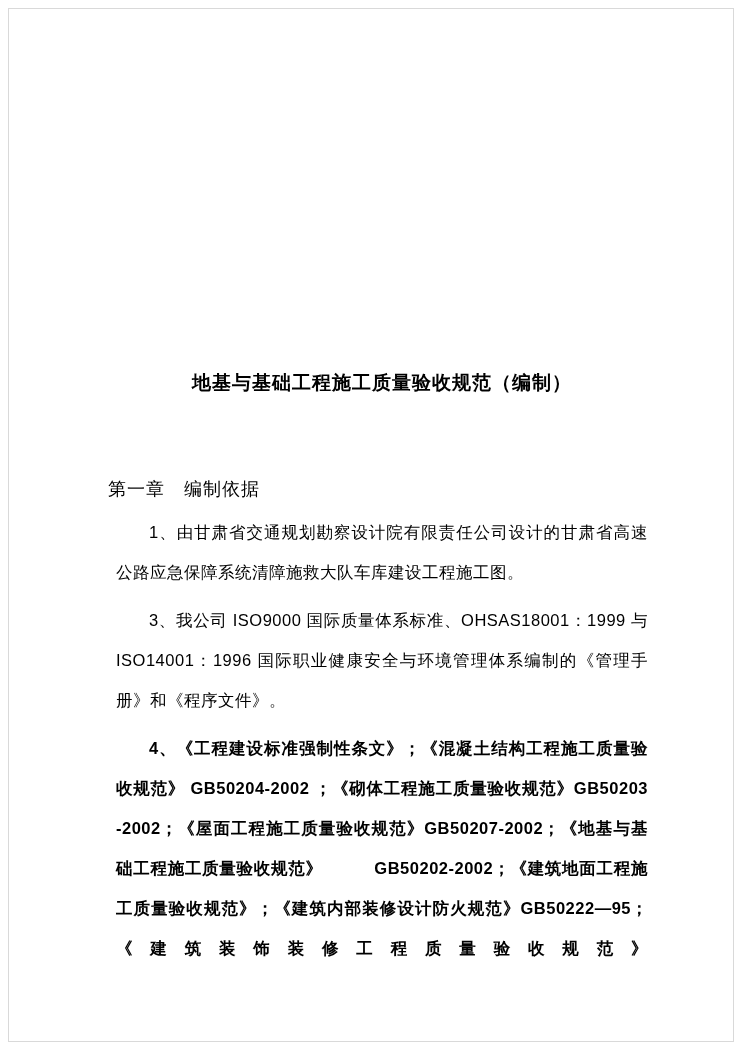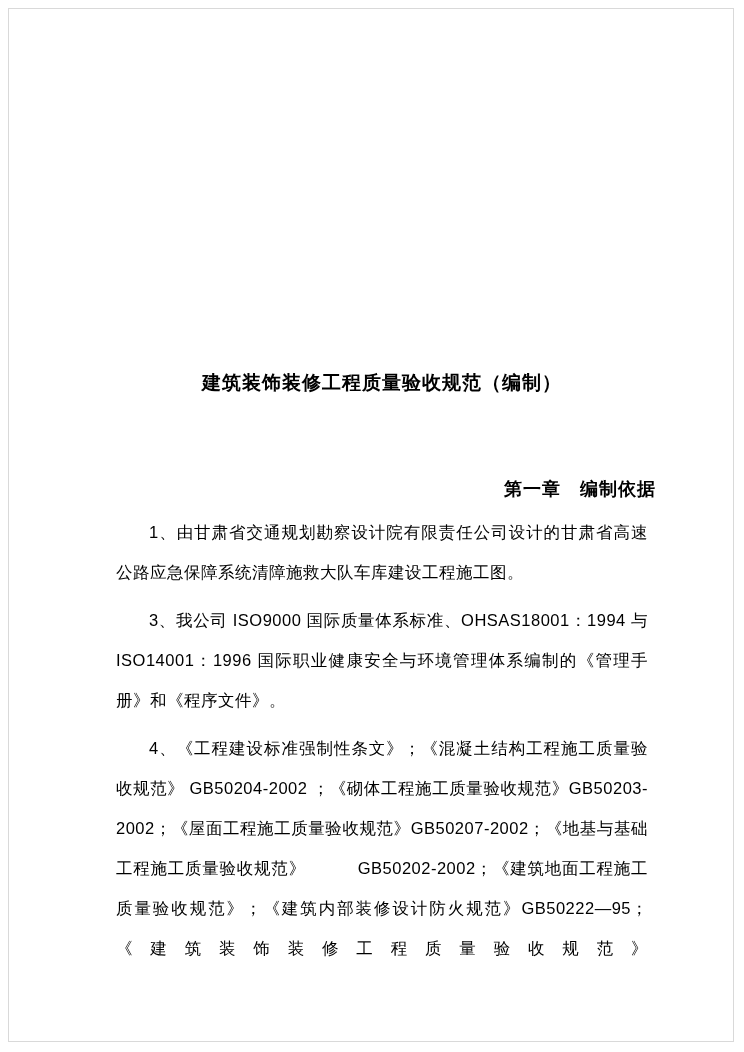--- a/index.html
+++ b/index.html
@@ -34,48 +34,49 @@
   .doc-title {
     margin: 0;
     text-align: center;
     font-size: 19px;
     font-weight: bold;
     letter-spacing: 1px;
     line-height: 26px;
   }
   .chapter-heading {
     margin: 80px 0 0 0;
-    text-align: right;
+    text-align: left;
     font-size: 18px;
-    font-weight: bold;
+    font-weight: normal;
     letter-spacing: 1px;
     line-height: 26px;
   }
   .body-text {
     margin-top: 10px;
   }
   .para {
     margin: 8px;
     font-size: 16.5px;
     line-height: 40px;
     text-align: justify;
     text-indent: 2em;
     letter-spacing: 0.5px;
     word-break: break-all;
   }
   .para.stretch-last {
     text-align-last: justify;
+    font-weight: bold;
   }
 </style>
 </head>
 <body>
 
 <div class="page-border"></div>
 
 <div class="doc">
-  <h1 class="doc-title">建筑装饰装修工程质量验收规范（编制）</h1>
+  <h1 class="doc-title">地基与基础工程施工质量验收规范（编制）</h1>
   <h2 class="chapter-heading">第一章　编制依据</h2>
   <div class="body-text">
       <p class="para">1、由甘肃省交通规划勘察设计院有限责任公司设计的甘肃省高速公路应急保障系统清障施救大队车库建设工程施工图。</p>
-      <p class="para">3、我公司 ISO9000 国际质量体系标准、OHSAS18001：1994 与 ISO14001：1996 国际职业健康安全与环境管理体系编制的《管理手册》和《程序文件》。</p>
+      <p class="para">3、我公司 ISO9000 国际质量体系标准、OHSAS18001：1999 与 ISO14001：1996 国际职业健康安全与环境管理体系编制的《管理手册》和《程序文件》。</p>
       <p class="para stretch-last">4、《工程建设标准强制性条文》；《混凝土结构工程施工质量验收规范》 GB50204-2002 ；《砌体工程施工质量验收规范》GB50203-2002；《屋面工程施工质量验收规范》GB50207-2002；《地基与基础工程施工质量验收规范》　　　GB50202-2002；《建筑地面工程施工质量验收规范》；《建筑内部装修设计防火规范》GB50222—95；《建筑装饰装修工程质量验收规范》</p>
     </div>
 </div>
 
 </body></html>

